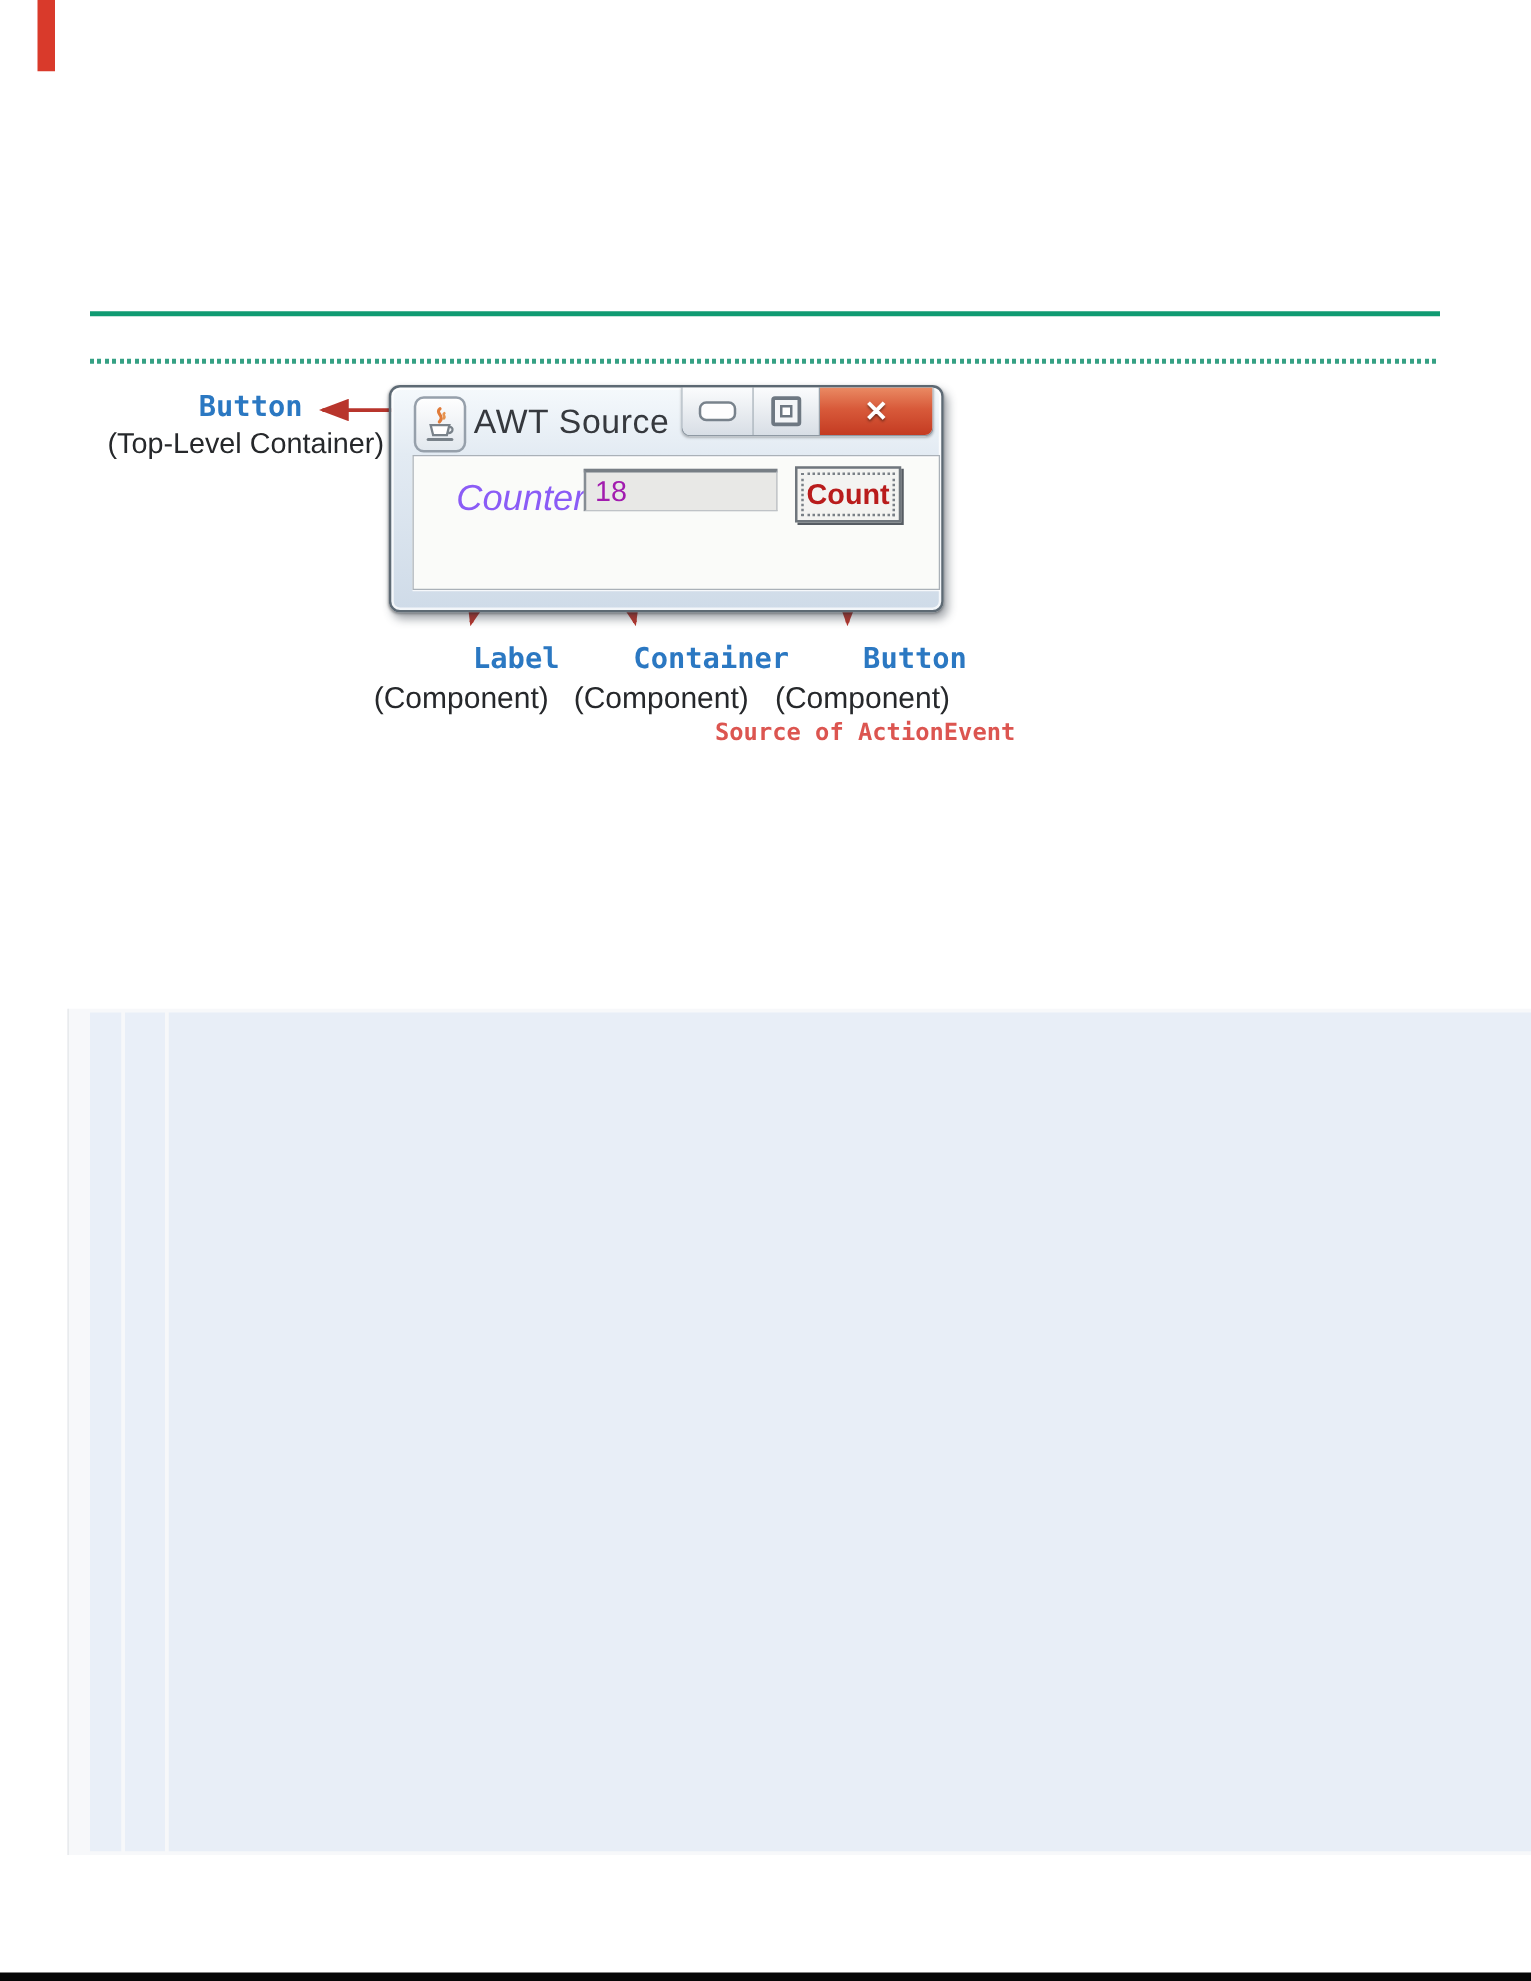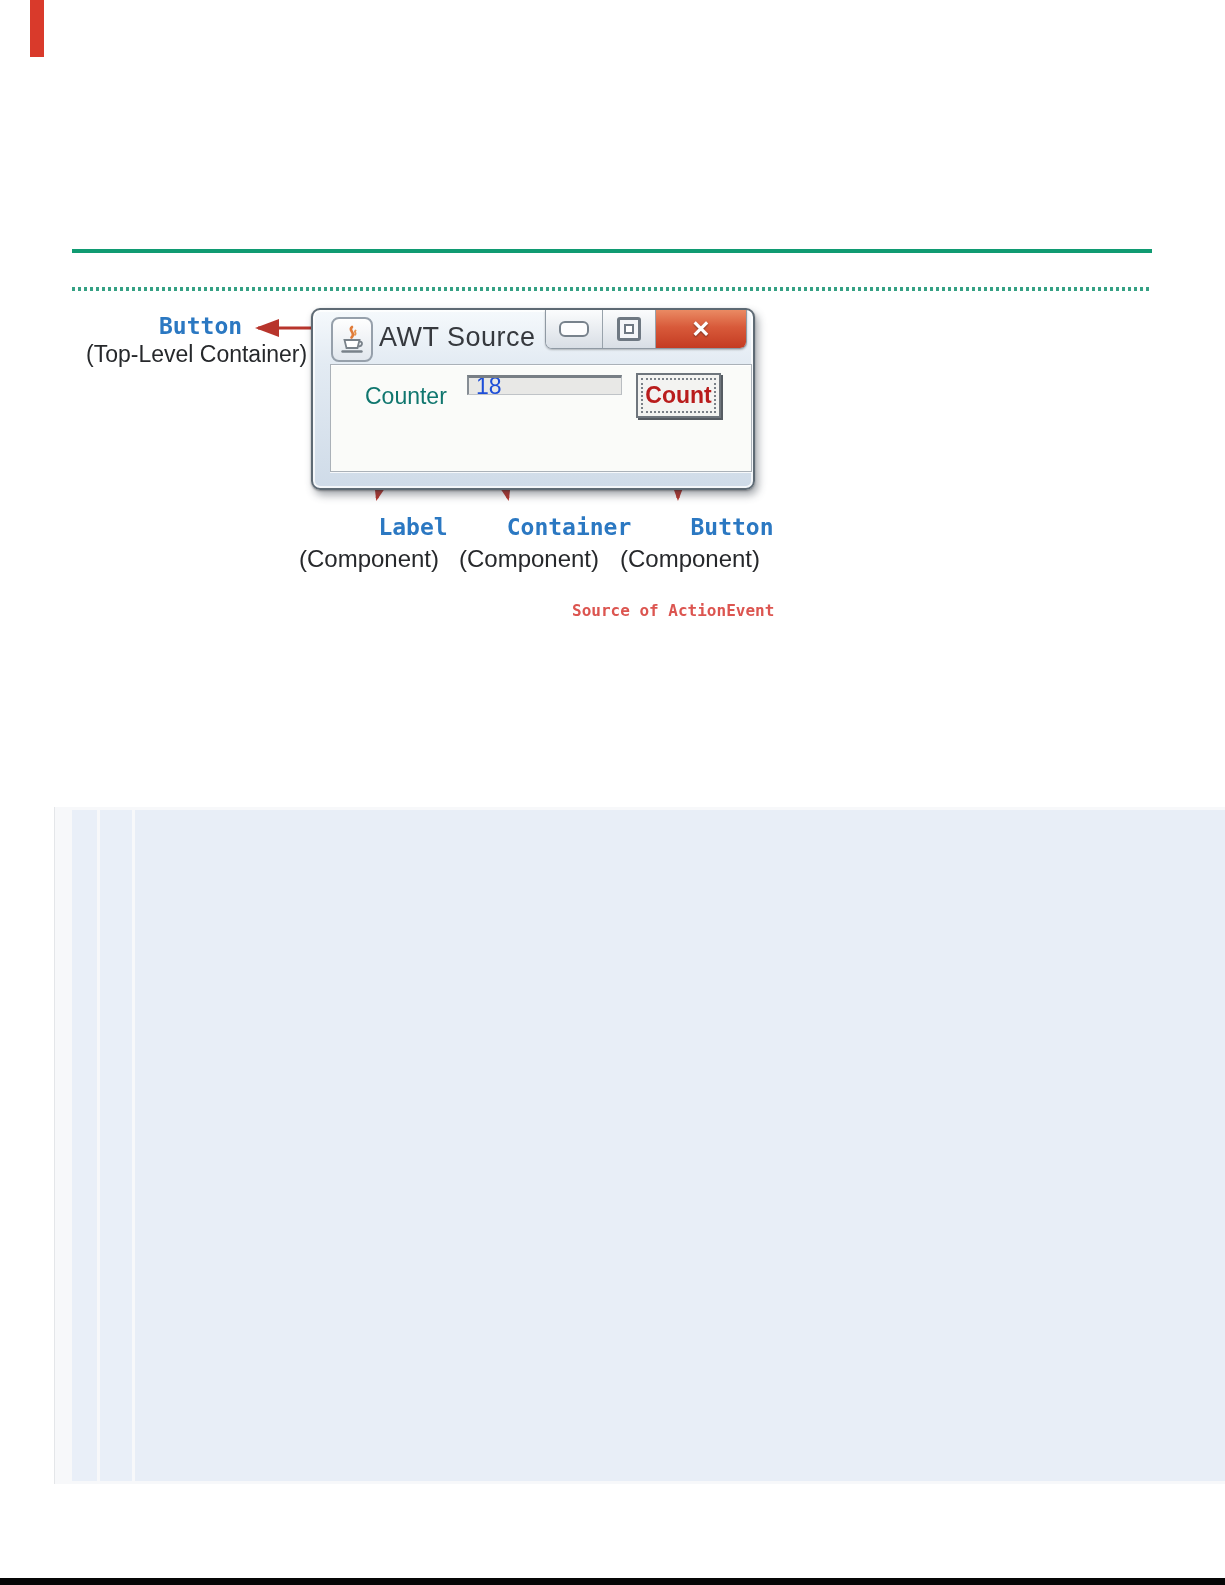--- a/index.html
+++ b/index.html
@@ -16,21 +16,21 @@
 
   
   .mono-blue{font-family:"DejaVu Sans Mono",monospace;font-weight:bold;color:#2b78c2;font-size:23px;line-height:1.1;white-space:nowrap;}
   .sub-black{color:#26282b;font-size:24px;line-height:1.1;white-space:nowrap;}
   .frame-label{left:159px;top:314px;}
   .frame-sub{left:86px;top:342px;font-size:23px;}
   .center{transform:translateX(-50%);text-align:center;}
   .ann-row{top:515px;margin-left:41px;}
   .comp-row{top:546px;}
   .source-note{left:572px;top:575px;font-family:"DejaVu Sans Mono",monospace;
-               font-weight:bold;color:#dc5550;font-size:16px;white-space:nowrap;margin-top:26px;}
+               font-weight:bold;color:#dc5550;font-size:19px;white-space:nowrap;}
 
   
   .arrow-svg{left:0;top:300px;width:830px;height:330px;pointer-events:none;}
 
   
   .awt-window{left:311px;top:308px;width:440px;height:178px;border:2px solid #5e6a74;border-radius:9px;
               background:linear-gradient(180deg,#f5f9fc 0%,#e3ebf3 30%,#cfdbe8 100%);
               box-shadow:3px 5px 8px rgba(50,60,70,.45),0 1px 2px rgba(0,0,0,.35),inset 0 0 0 2px rgba(255,255,255,.75);}
   .java-btn{left:18px;top:7px;width:38px;height:41px;border:2px solid #96a0ab;border-radius:8px;
             background:linear-gradient(180deg,#fefefe,#e2e8ee);display:flex;align-items:center;justify-content:center;}
@@ -43,25 +43,25 @@
   .win-btn.max{width:52px;border-right:1px solid #98a2ab;}
   .win-btn.close{flex:1;background:linear-gradient(180deg,#ea8a63 0%,#d85a3a 45%,#c43b22 100%);}
   .min-glyph{width:26px;height:12px;border:2px solid #78828c;border-radius:6px;background:#fdfdfe;}
   .max-glyph{width:18px;height:18px;border:3px solid #6e7882;border-radius:3px;background:#f4f6f8;
              display:flex;align-items:center;justify-content:center;}
   .max-glyph-inner{width:6px;height:6px;border:2px solid #6e7882;background:#fff;}
   .close-glyph{color:#ffffff;font-size:23px;font-weight:bold;text-shadow:0 1px 2px rgba(0,0,0,.45);line-height:1;}
 
   .groupbox{left:17px;top:54px;width:420px;height:106px;background:#fafbf9;border:1px solid #aab1b8;
             box-shadow:inset 0 1px 0 #fff,0 1px 0 rgba(255,255,255,.8);}
-  .counter-label{left:34px;top:18px;font-size:23px;color:#0f766e;white-space:nowrap;}
-  .awt-textfield{left:136px;top:10px;width:155px;height:20px;background:#e8e8e6;
+  .counter-label{left:34px;top:18px;font-size:29px;color:#8b5cf6;white-space:nowrap;font-style:italic;}
+  .awt-textfield{left:136px;top:10px;width:155px;height:34px;background:#e8e8e6;
                  border-top:3px solid #777e85;border-left:2px solid #868d94;
                  border-right:1px solid #b9bdc1;border-bottom:1px solid #bfc3c7;
-                 font-family:"Liberation Sans",sans-serif;font-size:23px;color:#1d4ed8;
+                 font-family:"Liberation Sans",sans-serif;font-size:23px;color:#a21caf;
                  padding:0 18px 0 7px;box-sizing:border-box;outline:none;}
   .count-btn{left:305px;top:8px;width:81px;height:41px;background:#f3f3f1;border:2px solid #6f767d;
              box-shadow:2px 2px 0 #565c63;display:flex;align-items:center;justify-content:center;
              font-size:23px;font-weight:bold;color:#b91c1c;}
   .count-btn::before{content:"";position:absolute;inset:3px;border:2px dotted #7a8087;}
 
   
   .code-block{left:54px;top:807px;width:1171px;height:677px;background:#f7f8fa;border-left:1px solid #e4e6e9;}
   .gutter-a{left:17px;top:3px;width:25px;height:671px;background:#e9eff8;}
   .gutter-b{left:45px;top:3px;width:32px;height:671px;background:#e9eff8;}

